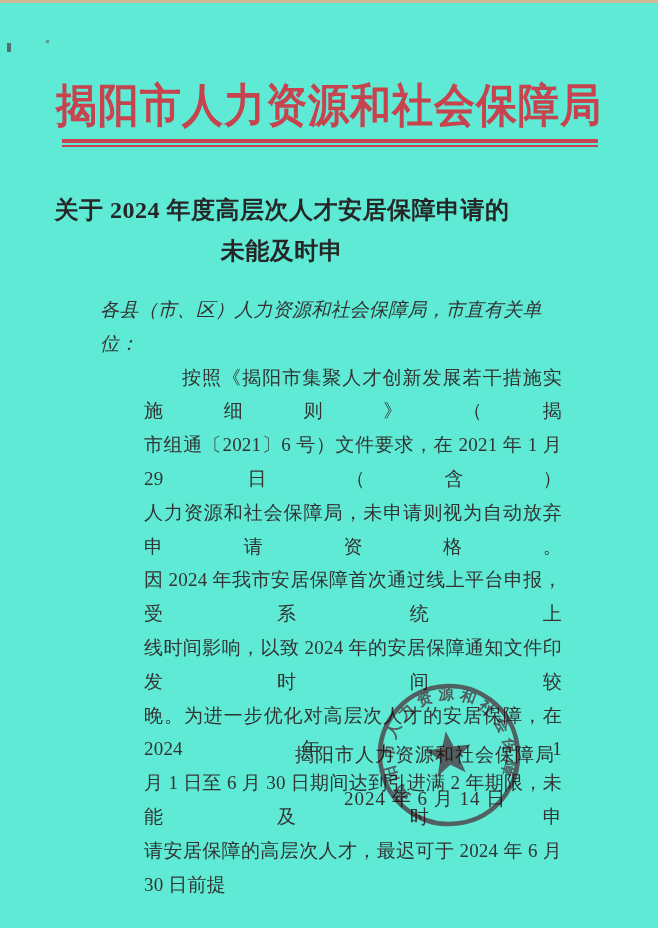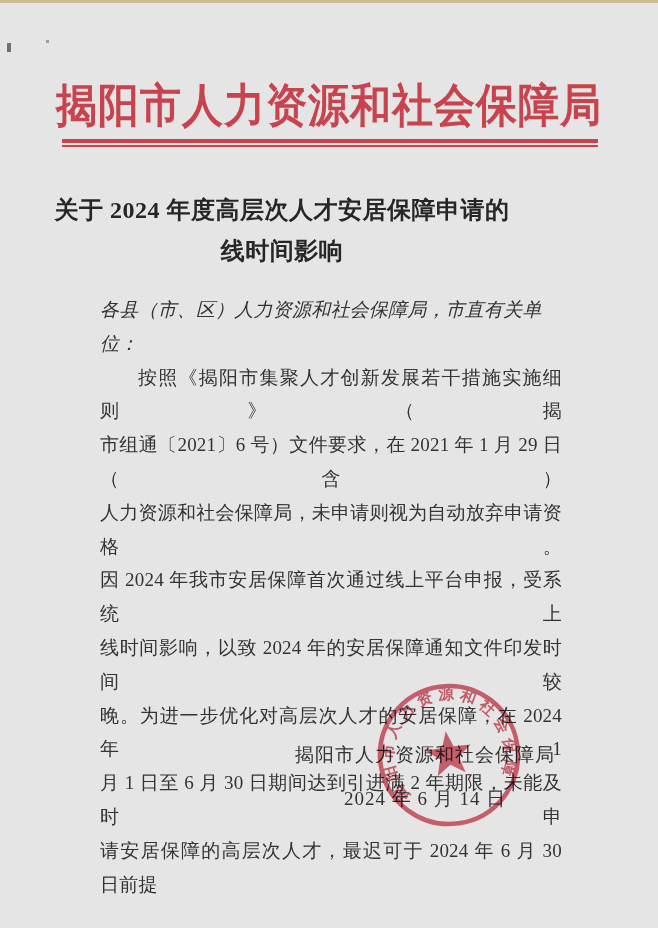--- a/index.html
+++ b/index.html
@@ -1,19 +1,19 @@
 <!DOCTYPE html>
 <html><head>
 <meta charset="utf-8">
 <style>
   html,body { margin:0; padding:0; }
   .page {
     position:relative;
     width:658px; height:928px;
-    background:#e5e5e5;
+    background:#5eead4;
     font-family:"Liberation Serif","DejaVu Serif",serif;
     overflow:hidden;
   }
   .scan-edge {
     position:absolute; top:0; left:0; width:658px; height:3px;
     background:#cdbc92;
   }
   .speck { position:absolute; background:#4a4a4a; opacity:.75; }
   .speck-1 { left:7px;  top:43px; width:4px; height:9px; }
   .speck-2 { left:46px; top:40px; width:3px; height:3px; opacity:.45; }
@@ -41,20 +41,21 @@
 
   .content {
     position:absolute; top:293px; left:100px; width:462px;
     font-size:19px; color:#333333;
     line-height:33.8px; letter-spacing:.2px;
   }
   .salutation { text-align:left;font-style:italic; }
   .body-line {
     text-align:justify;
     text-align-last:justify;
+    margin-left:44px;
   }
   .body-line:first-child { text-indent:2em; }
   .body-line:last-child  { text-align-last:left; }
 
   .sign-block {
     position:absolute; top:733px; right:103px;
     text-align:center;
     font-size:19px; color:#333333; line-height:44px;
     letter-spacing:1px;
   }
@@ -80,21 +81,21 @@
 
   <div class="scan-edge"></div>
   <div class="speck speck-1"></div>
   <div class="speck speck-2"></div>
 
   <h1 class="letterhead">揭阳市人力资源和社会保障局</h1>
   <div class="red-rule"></div>
 
   <h2 class="doc-title">
     <div>关于 2024 年度高层次人才安居保障申请的</div>
-    <div>线时间影响</div>
+    <div>未能及时申</div>
   </h2>
 
   <div class="content">
     <div class="salutation">各县（市、区）人力资源和社会保障局，市直有关单位：</div>
     <div>
         <div class="body-line">按照《揭阳市集聚人才创新发展若干措施实施细则》（揭</div>
         <div class="body-line">市组通〔2021〕6 号）文件要求，在 2021 年 1 月 29 日（含）</div>
         <div class="body-line">人力资源和社会保障局，未申请则视为自动放弃申请资格。</div>
         <div class="body-line">因 2024 年我市安居保障首次通过线上平台申报，受系统上</div>
         <div class="body-line">线时间影响，以致 2024 年的安居保障通知文件印发时间较</div>

